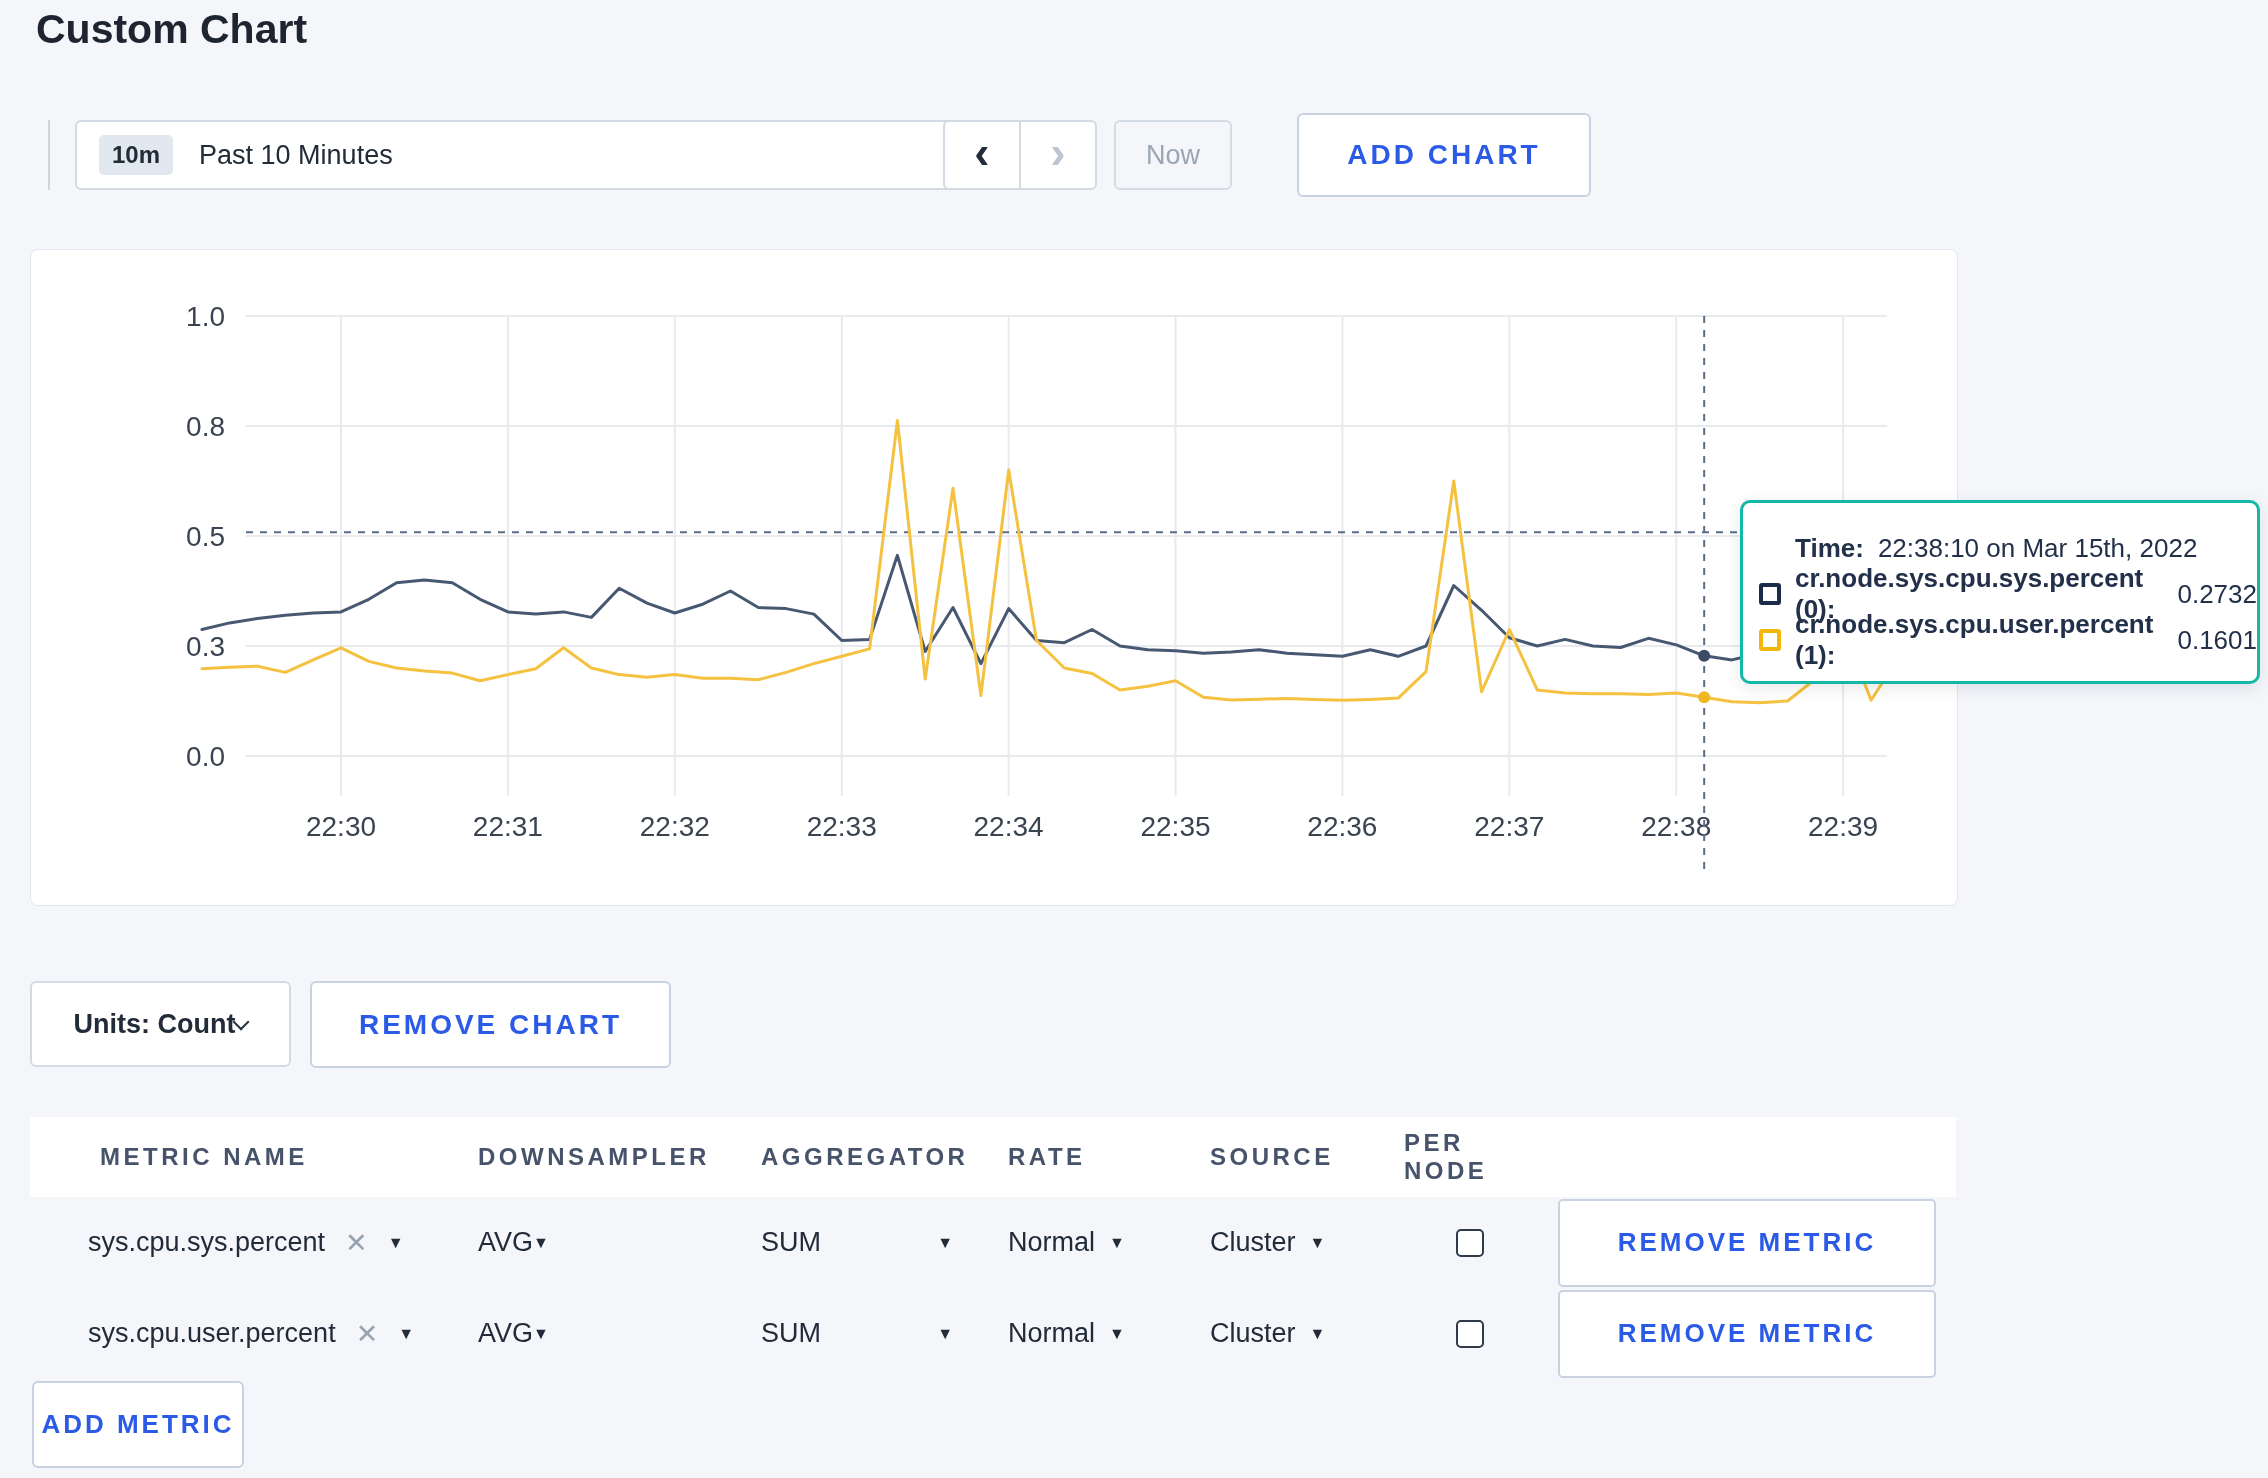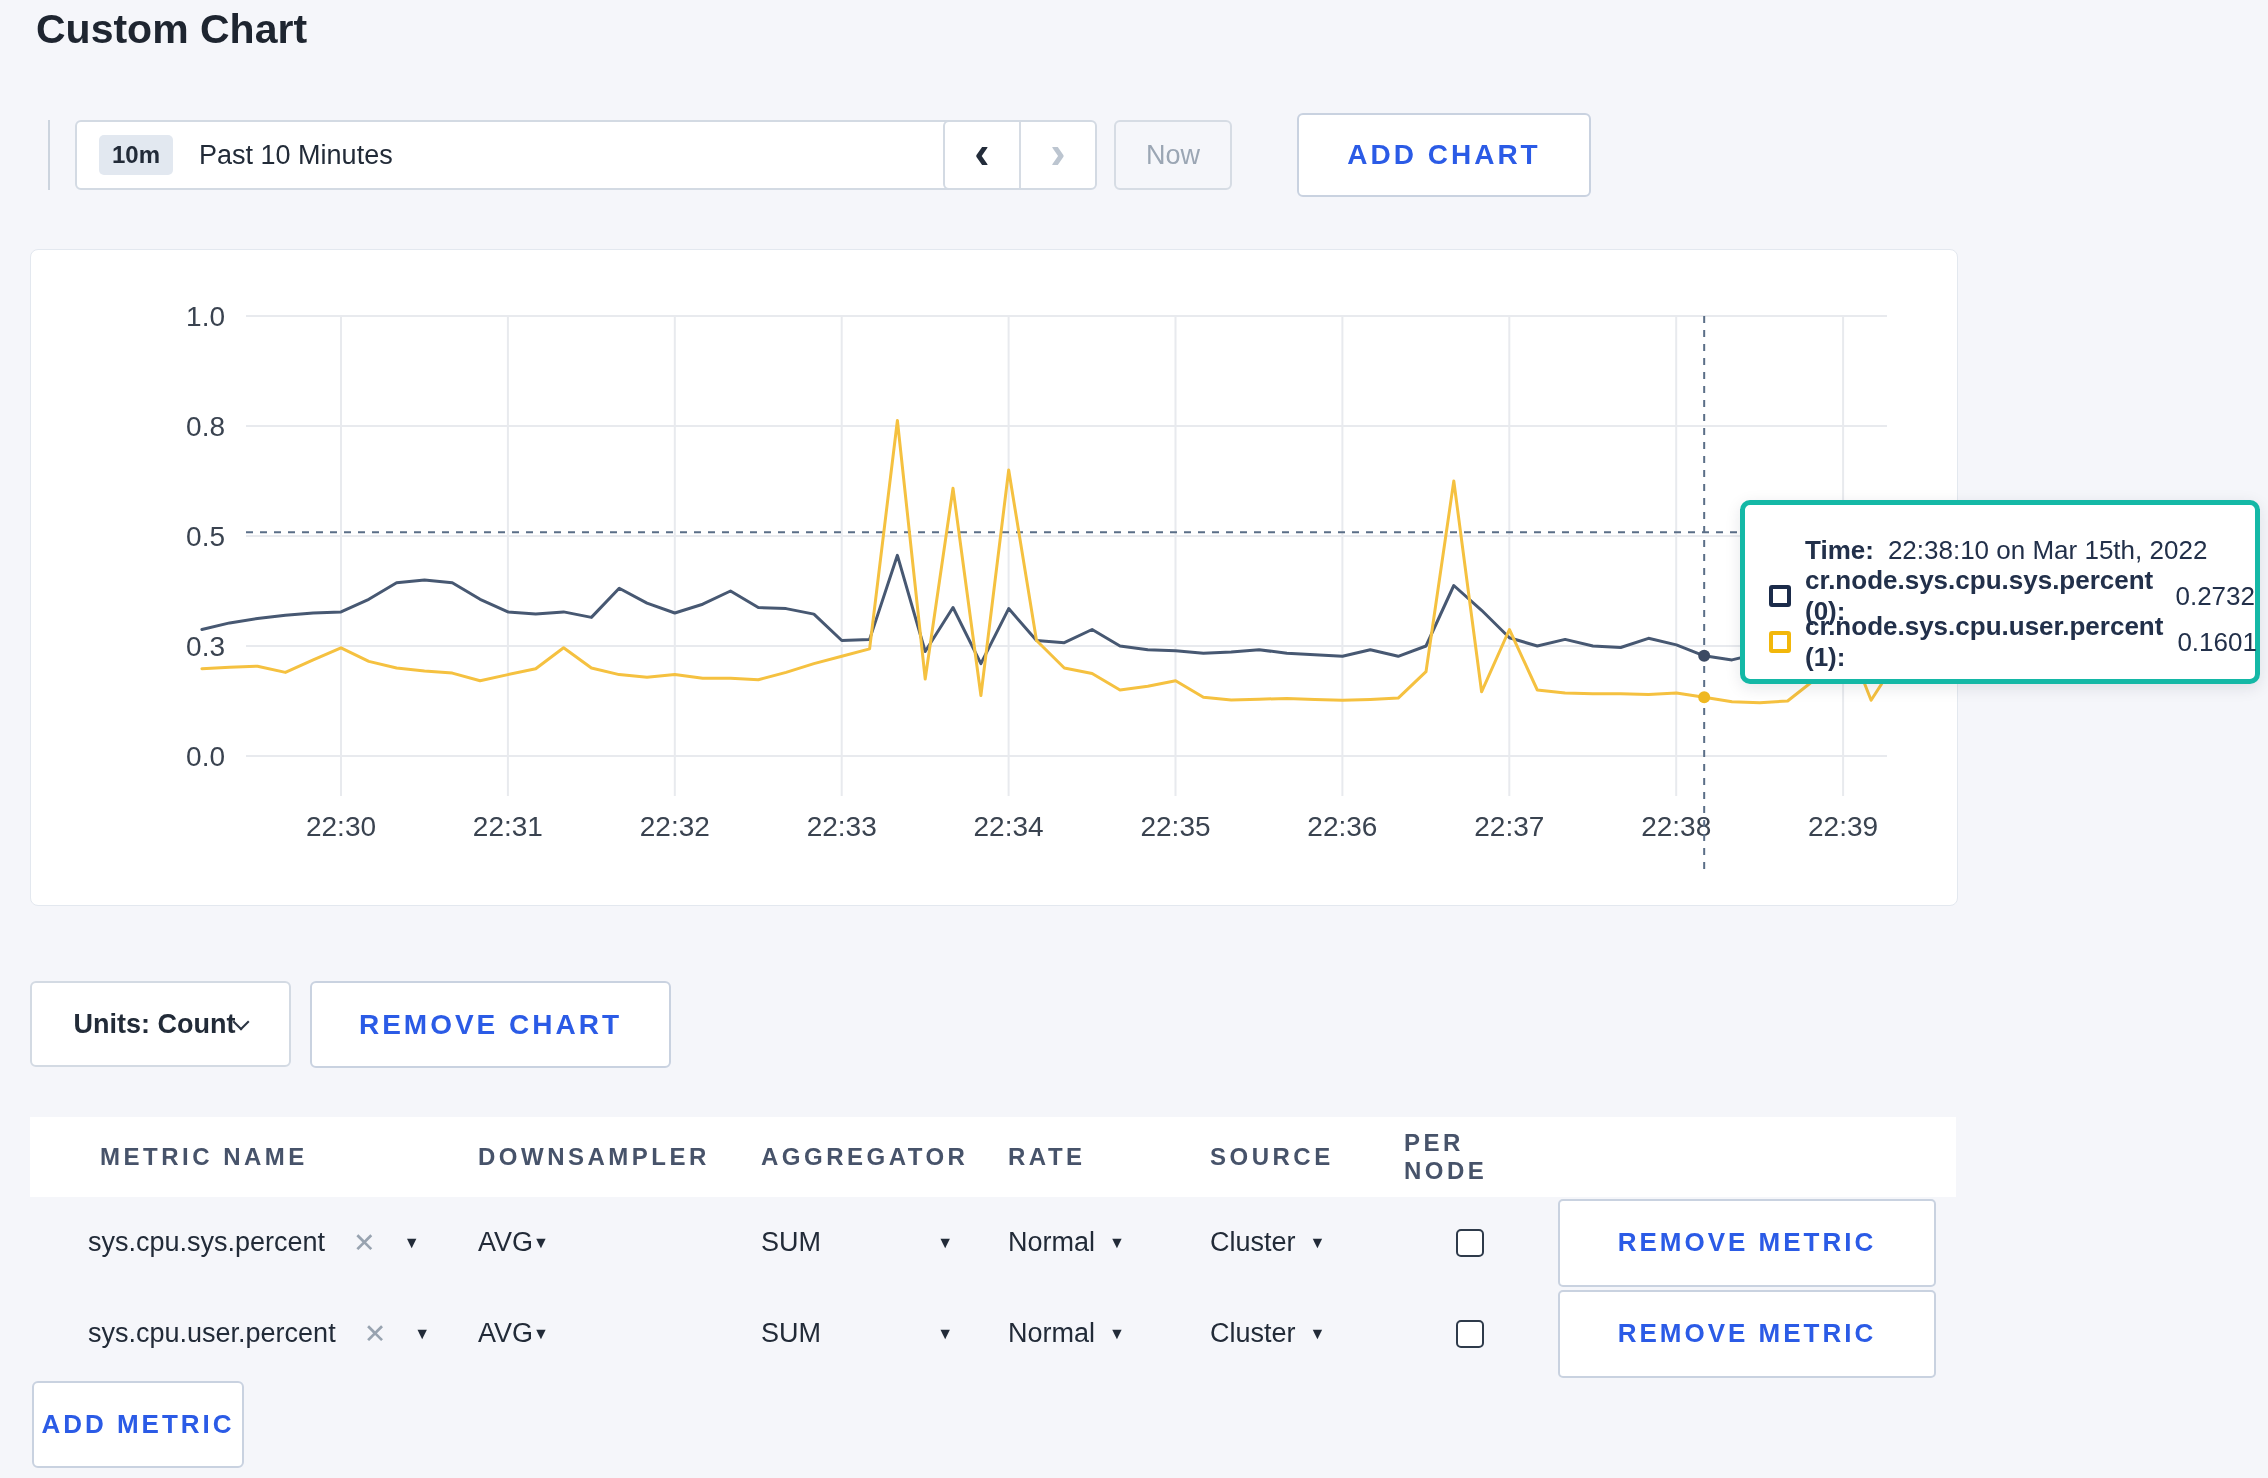--- a/index.html
+++ b/index.html
@@ -34,22 +34,22 @@
             letter-spacing:3px;box-sizing:border-box;cursor:pointer;}
   .add-chart-btn{position:absolute;left:1297px;top:113px;width:294px;height:84px;font-size:28px;}
 
   
   .chart-card{position:absolute;left:30px;top:249px;width:1926px;height:655px;background:#fff;
               border:1px solid #e3e8ef;border-radius:8px;}
   .chart-card svg{position:absolute;left:0;top:0;}
 
   
   .chart-tooltip{position:absolute;left:1740px;top:500px;width:520px;height:184px;background:#fff;
-                 border:5px solid #14b8a6;border-radius:10px;box-shadow:0 4px 16px rgba(20,30,50,.10);
-                 padding:22px 0 0 24px;box-sizing:border-box;}
+                 border:3px solid #14b8a6;border-radius:10px;box-shadow:0 4px 16px rgba(20,30,50,.10);
+                 padding:22px 0 0 16px;box-sizing:border-box;}
   .tt-row{display:flex;align-items:center;height:46px;font-size:26px;color:#22304a;}
   .tt-swatch{width:22px;height:22px;border:4px solid #1b2b4a;border-radius:3px;margin-right:14px;
              box-sizing:border-box;flex:0 0 auto;}
   .tt-swatch.hidden{visibility:hidden;}
   .tt-label{font-weight:700;}
   .tt-value{margin-left:14px;}
 
   
   .units-btn{position:absolute;left:30px;top:981px;width:261px;height:86px;background:#fff;
              border:2px solid #d3dae3;border-radius:6px;display:flex;align-items:center;
@@ -61,21 +61,21 @@
   .metrics-table{position:absolute;left:30px;top:1117px;width:1926px;}
   .thead{height:80px;background:#fff;display:grid;
          grid-template-columns:390px 283px 247px 202px 180px 160px 1fr;
          padding-left:58px;align-items:center;box-sizing:border-box;}
   .th{font-size:24px;font-weight:700;letter-spacing:3.5px;color:#47536a;}
   .th.first{padding-left:12px;}
   .th.pernode{padding-left:14px;}
   .trow{height:91px;display:grid;grid-template-columns:390px 283px 247px 202px 180px 160px 1fr;
         padding-left:58px;align-items:center;font-size:27px;box-sizing:border-box;}
   .cell{display:flex;align-items:center;}
-  .cell.metric{gap:28px;}
+  .cell.metric{gap:20px;}
   .close-x{color:#98a3b0;font-size:27px;cursor:pointer;}
   .caret{font-size:16px;color:#222b38;cursor:pointer;}
   .cell.ds{width:218px;}
   .cell.agg{width:192px;justify-content:space-between;gap:16px;}
   .cell.rate,.cell.src{gap:14px;}
   .checkbox{width:28px;height:28px;border:2.5px solid #2e3a4a;border-radius:5px;background:#fff;
             margin-left:66px;cursor:pointer;box-sizing:border-box;}
   .cell.action{justify-content:flex-end;padding-right:20px;}
   .remove-metric-btn{width:378px;height:88px;font-size:26px;border-radius:5px;}
   .add-metric-btn{position:absolute;left:32px;top:1381px;width:212px;height:87px;font-size:26px;}

